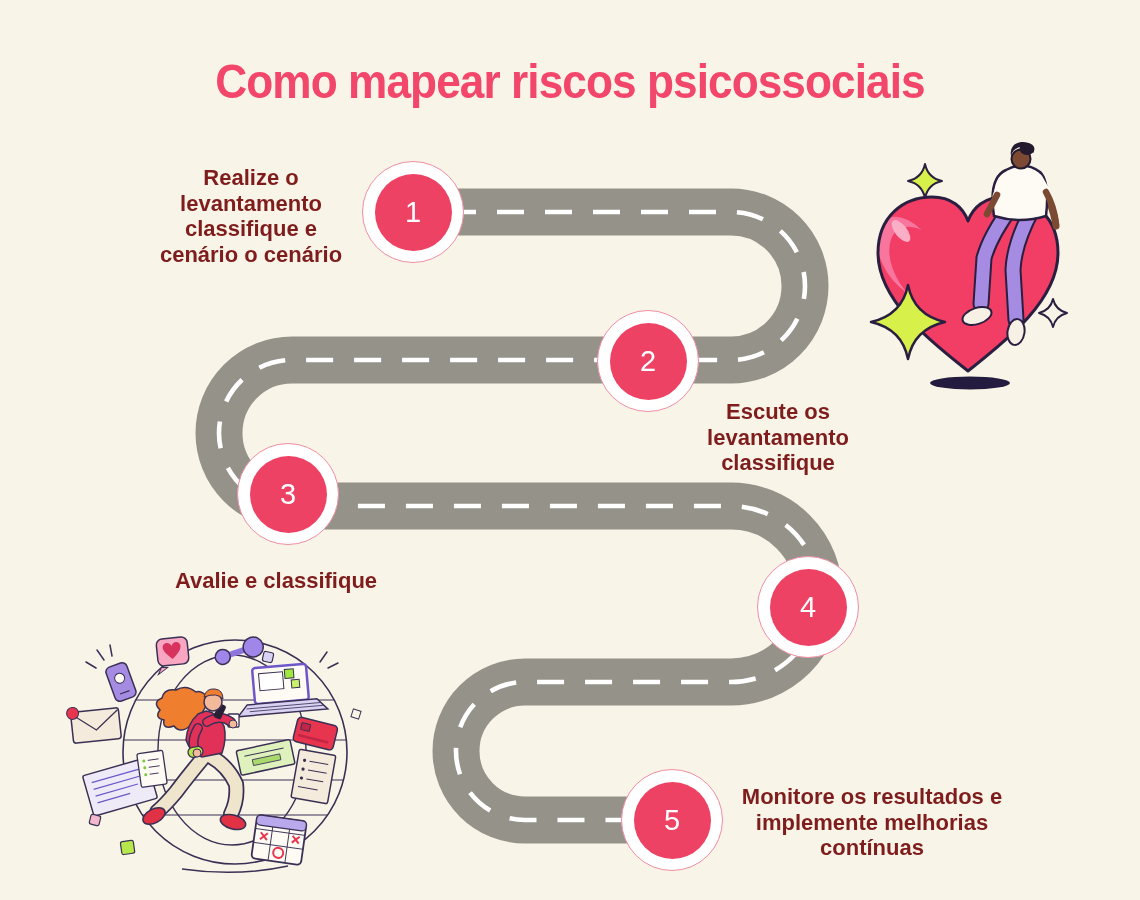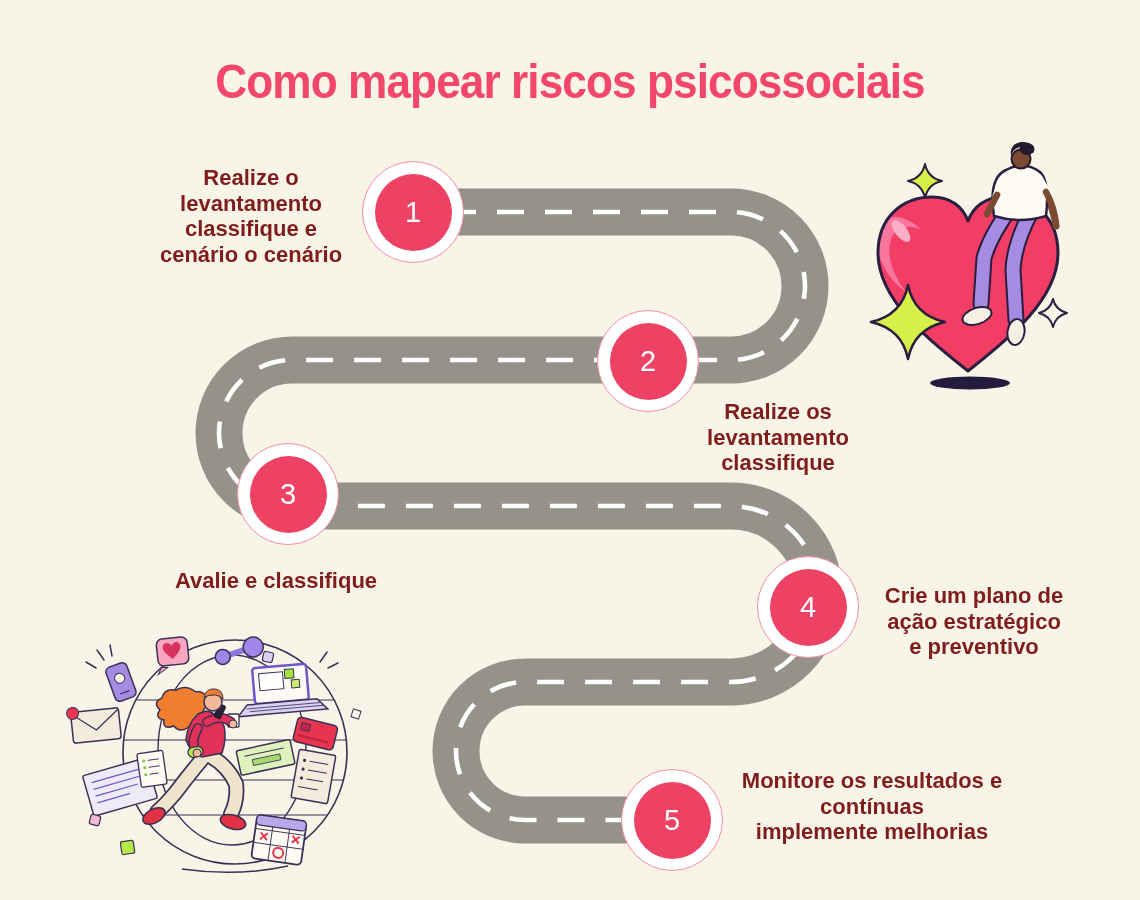--- a/index.html
+++ b/index.html
@@ -231,31 +231,26 @@
     </div>
   </div>
 
   <div class="step-text" style="left:251px;top:165px">
     <div>Realize o</div>
     <div>levantamento</div>
     <div>classifique e</div>
     <div>cenário o cenário</div>
   </div>
   <div class="step-text" style="left:778px;top:399px">
-    <div>Realize os</div>
+    <div>Escute os</div>
     <div>levantamento</div>
     <div>classifique</div>
   </div>
   <div class="step-text" style="left:276px;top:568px">
     <div>Avalie e classifique</div>
   </div>
-  <div class="step-text" style="left:974px;top:583px">
-    <div>Crie um plano de</div>
-    <div>ação estratégico</div>
-    <div>e preventivo</div>
-  </div>
-  <div class="step-text" style="left:872px;top:768px">
+  <div class="step-text" style="left:872px;top:784px">
     <div>Monitore os resultados e</div>
+    <div>implemente melhorias</div>
     <div>contínuas</div>
-    <div>implemente melhorias</div>
   </div>
 
 </div>
 
 </body></html>

